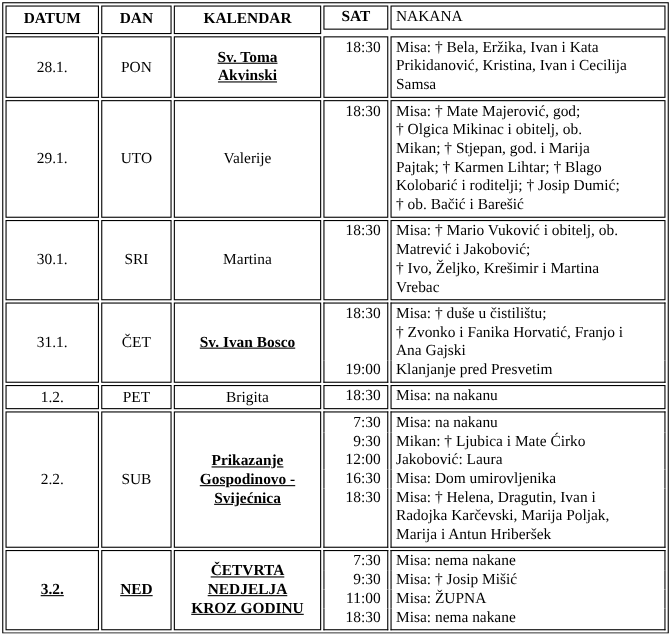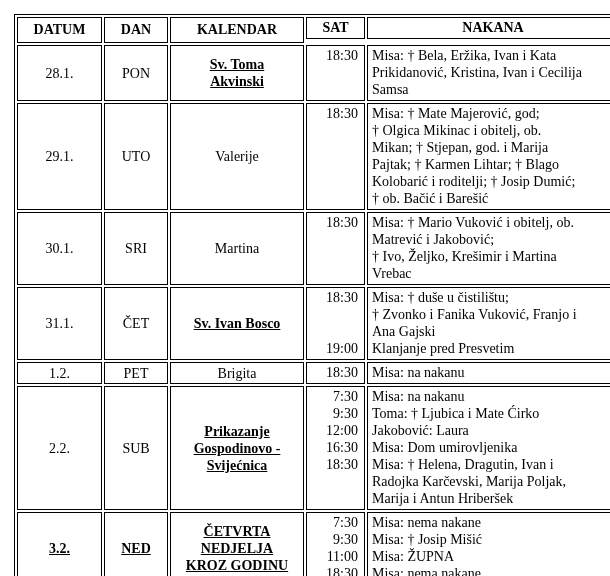--- a/index.html
+++ b/index.html
@@ -1,21 +1,21 @@
 <!DOCTYPE html>
 <html><head>
 <meta charset="utf-8">
 <style>
   html,body{margin:0;padding:0;background:#ffffff;}
   body{
     font-family:"Liberation Serif","DejaVu Serif",serif;
     font-size:14px;line-height:17px;color:#000;
     -webkit-font-smoothing:antialiased;
   }
-  .sheet{width:610px;height:576px;background:#fff;box-sizing:border-box;padding:14px;}
+  .sheet{width:610px;height:576px;background:#fff;box-sizing:border-box;padding:2px;}
   .tbl{
     width:606px;box-sizing:border-box;
     border:1px solid #000;background:#fff;padding:2px;
   }
   .row{
     display:grid;
     grid-template-columns:85px 64px 134px 1fr;
     gap:2px;margin-bottom:2px;
   }
   .row:last-child{margin-bottom:0;}
@@ -35,21 +35,21 @@
   .entry .n{
     flex:1;box-sizing:border-box;
     border-left:1px solid #000;border-right:1px solid #000;
     margin-left:2px;padding-left:4px;padding-right:1px;
     white-space:pre-line;background:#fff;
   }
   .entry:first-child .t,.entry:first-child .n{border-top:1px solid #000;padding-top:1px;}
   .entry:last-child .t,.entry:last-child .n{border-bottom:1px solid #000;padding-bottom:2px;}
   .hdr .cell{font-weight:bold;padding-top:3px;padding-bottom:4px;}
   .hdr .t{text-align:center;font-weight:bold;padding:3px 0 4px 0;}
-  .hdr .n{text-align:center;font-weight:bold;padding:3px 2px 4px 4px;}
+  .hdr .n{text-align:left;font-weight:normal;padding:3px 2px 4px 4px;}
   .bold{font-weight:bold;text-decoration:underline;}
 </style>
 </head>
 <body>
 
 <div class="sheet">
   <div class="tbl">
 
     <div class="row hdr">
       <div class="cell">DATUM</div>
@@ -109,21 +109,21 @@
           </div>
         </div>
         <div class="row">
           <div class="cell">31.1.</div>
           <div class="cell">ČET</div>
           <div class="cell bold">Sv. Ivan Bosco</div>
           <div class="compound">
             <div class="entry">
               <div class="t">18:30</div>
               <div class="n">Misa: † duše u čistilištu;
-† Zvonko i Fanika Vuković, Franjo i
+† Zvonko i Fanika Horvatić, Franjo i
 Ana Gajski</div>
             </div>
             <div class="entry">
               <div class="t">19:00</div>
               <div class="n">Klanjanje pred Presvetim</div>
             </div>
           </div>
         </div>
         <div class="row">
           <div class="cell">1.2.</div>
@@ -142,21 +142,21 @@
           <div class="cell bold">Prikazanje
 Gospodinovo -
 Svijećnica</div>
           <div class="compound">
             <div class="entry">
               <div class="t">7:30</div>
               <div class="n">Misa: na nakanu</div>
             </div>
             <div class="entry">
               <div class="t">9:30</div>
-              <div class="n">Toma: † Ljubica i Mate Ćirko</div>
+              <div class="n">Mikan: † Ljubica i Mate Ćirko</div>
             </div>
             <div class="entry">
               <div class="t">12:00</div>
               <div class="n">Jakobović: Laura</div>
             </div>
             <div class="entry">
               <div class="t">16:30</div>
               <div class="n">Misa: Dom umirovljenika</div>
             </div>
             <div class="entry">

